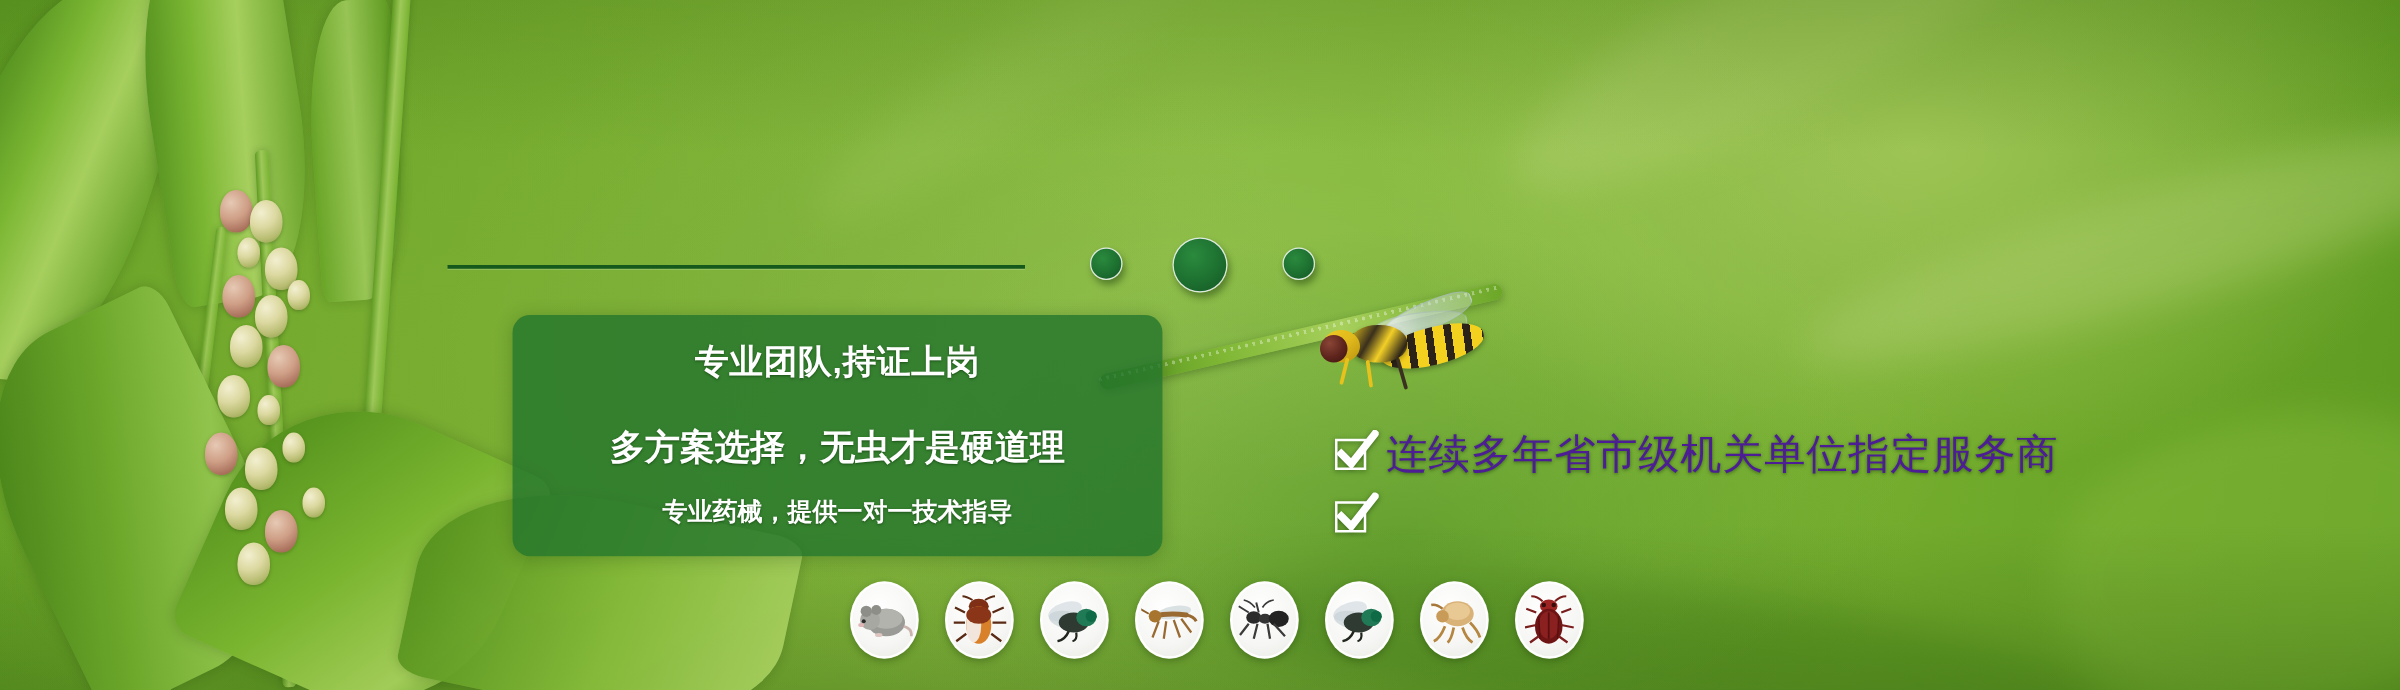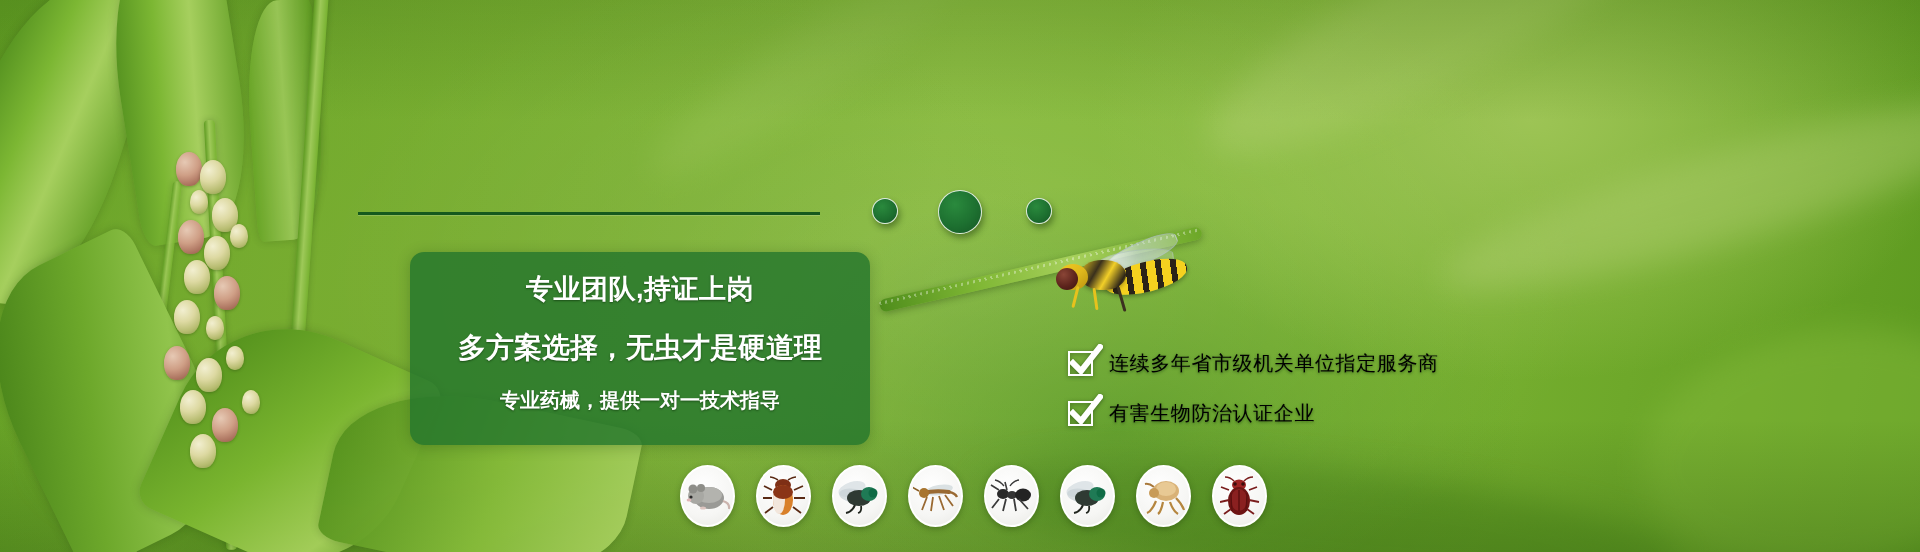--- a/index.html
+++ b/index.html
@@ -184,51 +184,51 @@
     box-shadow: 2px 4px 6px rgba(25,55,8,0.45);
   }
   .dot.d1 { left: 872px; top: 198px; width: 26px; height: 26px; }
   .dot.d2 { left: 938px; top: 190px; width: 44px; height: 44px; }
   .dot.d3 { left: 1026px; top: 198px; width: 26px; height: 26px; }
 
   
   #panel {
     position: absolute;
     left: 410px; top: 252px;
-    width: 460px; height: 193px;
+    width: 520px; height: 193px;
     background: rgba(34,116,44,0.80);
     border-radius: 14px 14px 14px 14px;
     box-shadow: 0 2px 14px rgba(20,50,10,0.25);
   }
   #panel .pline {
     color: #ffffff;
     text-align: center;
     white-space: nowrap;
     font-weight: 700;
     text-shadow: 0 1px 2px rgba(10,40,5,0.55);
   }
   #panel .pl1 { font-size: 27px; line-height: 30px; margin-top: 22px; letter-spacing: .5px; }
-  #panel .pl2 { font-size: 28px; line-height: 32px; margin-top: 28px; }
+  #panel .pl2 { font-size: 28px; line-height: 32px; margin-top: 38px; }
   #panel .pl3 { font-size: 20px; line-height: 32px; margin-top: 20px; }
 
   
   #checklist { position: absolute; left: 1068px; top: 338px; width: 520px; }
   .check-row { display: flex; align-items: center; height: 50px; }
   .check-box {
     position: relative;
     width: 25px; height: 25px;
     border: 2.5px solid #ffffff;
     margin-right: 16px;
     flex: none;
     filter: drop-shadow(0 1px 2px rgba(10,40,5,0.5));
   }
   .check-box svg { position: absolute; left: -1px; top: -9px; }
   .check-label {
-    color: #000000;
-    font-size: 20px;
+    color: #4c1d95;
+    font-size: 33px;
     line-height: 28px;
     white-space: nowrap;
     letter-spacing: .6px;
     text-shadow: 0 1px 3px rgba(10,40,5,0.55);
   }
 
   
   #pests {
     position: absolute; left: 680px; top: 465px;
     display: flex; gap: 21px;
@@ -327,21 +327,20 @@
         </svg>
       </span>
       <span class="check-label">连续多年省市级机关单位指定服务商</span>
     </div>
     <div class="check-row">
       <span class="check-box">
         <svg width="34" height="34" viewBox="0 0 34 34" aria-hidden="true">
           <path d="M4 19 L12 27 L31 3" fill="none" stroke="#ffffff" stroke-width="6" stroke-linecap="square" stroke-linejoin="miter"></path>
         </svg>
       </span>
-      <span class="check-label">有害生物防治认证企业</span>
     </div>
   </div>
 
   <div id="pests">
     <div class="pest">
       <svg class="glyph" width="46" height="34" viewBox="0 0 46 34" aria-hidden="true">
         <ellipse cx="24" cy="19" rx="15" ry="11" fill="#9a9a96"></ellipse>
         <ellipse cx="24" cy="16" rx="13" ry="8" fill="#b3b3ae"></ellipse>
         <circle cx="11" cy="17" r="8" fill="#a8a8a3"></circle>
         <circle cx="8" cy="10" r="4.5" fill="#8e8e89"></circle>

